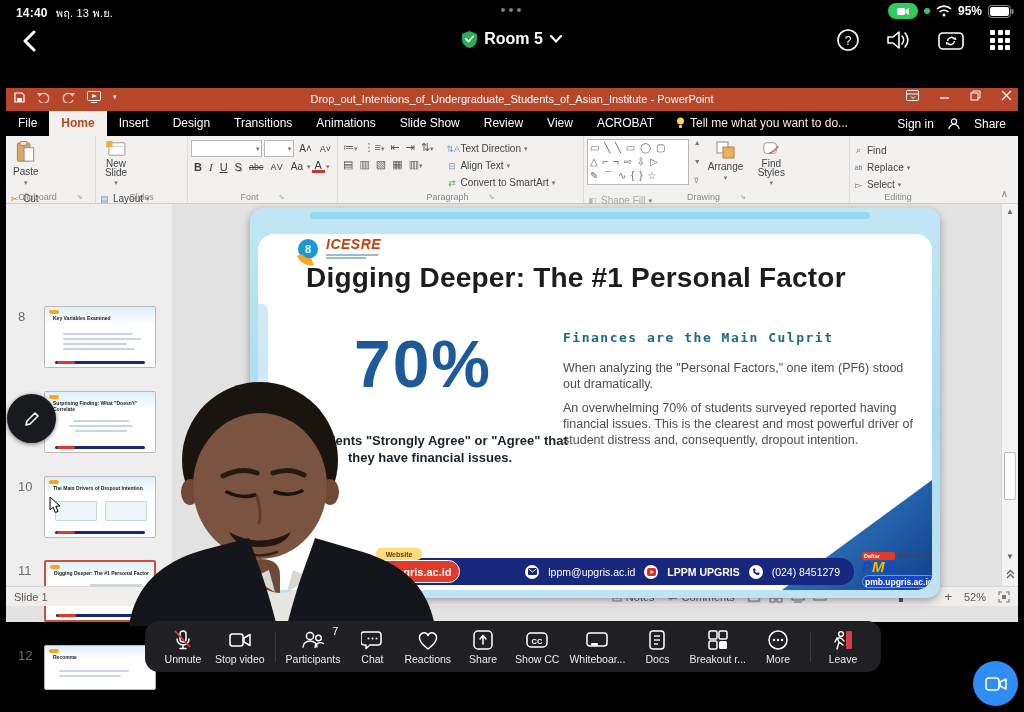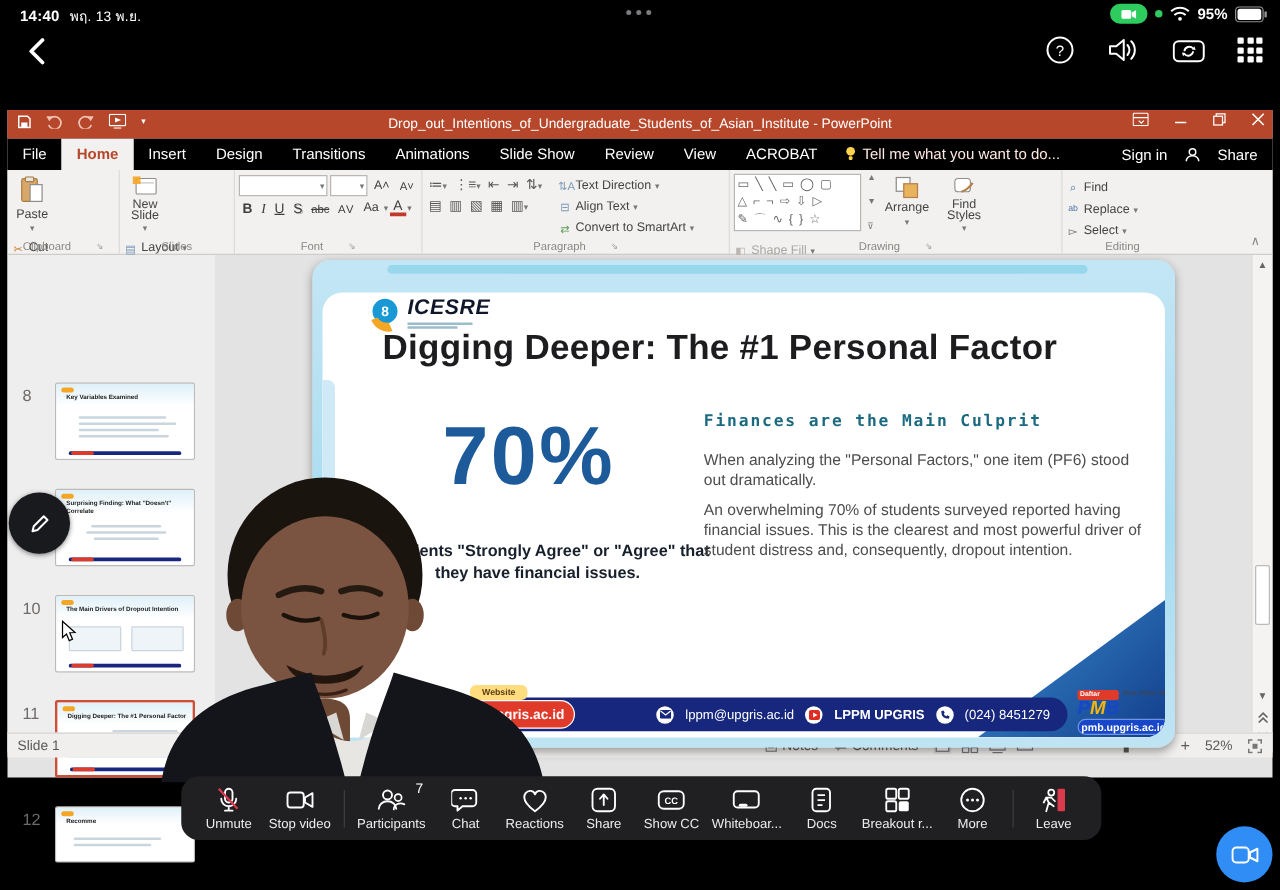--- a/index.html
+++ b/index.html
@@ -69,21 +69,21 @@
   #vscroll { position:absolute; right:0; top:116px; width:17px; height:398px; background:#f4f3f2; border-left:1px solid #dcdad8; font-size:8px; color:#666; text-align:center; }
   .vthumb { position:absolute; left:2px; width:12px; height:48px; background:#fff; border:1px solid #bbb; border-radius:2px; }
 
   #slide { left:250px; top:208px; width:690px; height:390px; border-radius:14px; background:linear-gradient(180deg,#c3e6f5 0%,#a9dcf1 55%,#bfe4f4 100%); box-shadow:0 3px 8px rgba(0,0,0,.35); }
   .slide-streak { position:absolute; left:60px; top:4px; width:560px; height:7px; background:#8fd4ea; border-radius:4px; opacity:.8; }
   #slide-panel { position:absolute; left:8px; top:26px; right:8px; bottom:8px; background:#fff; border-radius:16px; overflow:hidden; }
   .side-strip { position:absolute; left:0px; top:70px; width:10px; height:240px; background:#cfeaf6; border-radius:0 6px 6px 0; }
   .wedge { position:absolute; right:0; bottom:0; width:150px; height:110px; background:linear-gradient(135deg,#3b8fd0,#123e8c); clip-path:polygon(100% 0, 100% 100%, 0 100%); }
   .slide-title { position:absolute; left:48px; top:28px; font-size:28px; font-weight:600; color:#1d1d1f; letter-spacing:.2px; }
   .logo { position:absolute; left:36px; top:2px; display:flex; align-items:flex-start; gap:2px; }
-  .logo-text { font-size:17px; font-weight:bold; font-style:italic; color:#0f172a; letter-spacing:.5px; }
+  .logo-text { font-size:14px; font-weight:bold; font-style:italic; color:#c2410c; letter-spacing:.5px; }
   .logo-sub { width:52px; height:2px; background:#9bbccb; margin-top:2px; }
   .stat-big { position:absolute; left:0px; top:92px; width:330px; text-align:center; font-size:66px; font-weight:bold; color:#1d5a9a; letter-spacing:2px; }
   .stat-cap { position:absolute; left:22px; top:198px; width:300px; text-align:center; font-size:13px; font-weight:bold; color:#17202b; line-height:17px; }
   .rheading { position:absolute; left:305px; top:96px; font-family:"DejaVu Sans Mono",monospace; font-size:13px; font-weight:bold; color:#1b6a80; letter-spacing:1.5px; }
   .rpara1 { position:absolute; left:305px; top:126px; width:345px; font-size:12.5px; color:#4d4d4d; line-height:16px; }
   .rpara2 { position:absolute; left:305px; top:166px; width:352px; font-size:12.5px; color:#4d4d4d; line-height:16px; }
 
   
   .f-navy { position:absolute; left:108px; top:324px; width:488px; height:27px; background:#16277d; border-radius:14px; display:flex; align-items:center; justify-content:flex-end; gap:9px; padding-right:14px; color:#fff; font-size:10.5px; }
   .f-red { position:absolute; left:94px; top:326px; width:108px; height:23px; background:#e03a2a; border:1.5px solid #fff; border-radius:12px; color:#fff; font-size:11px; font-weight:bold; display:flex; align-items:center; justify-content:center; z-index:3; }
@@ -148,20 +148,30 @@
         <rect x="2" y="2" width="19" height="9" rx="2" fill="#fff"></rect>
         <rect x="23.5" y="4" width="2" height="5" rx="1" fill="#8e8e93"></rect>
       </svg>
   </div>
 </div>
 
 <div class="abs" id="navbar">
   <div class="back-btn">
     <svg width="13" height="22" viewBox="0 0 13 22">
         <polyline points="11,2 2,11 11,20" stroke="#fff" stroke-width="3" fill="none" stroke-linecap="round" stroke-linejoin="round"></polyline>
+      </svg>
+  </div>
+  <div class="room-wrap">
+    <svg width="15" height="17" viewBox="0 0 15 17">
+        <path d="M7.5,0 L15,3 V8 C15,13 11.5,16 7.5,17 C3.5,16 0,13 0,8 V3 Z" fill="#27b05a"></path>
+        <polyline points="4,8 6.5,10.5 11,5.5" stroke="#fff" stroke-width="1.8" fill="none" stroke-linecap="round" stroke-linejoin="round"></polyline>
+      </svg>
+    <span>Room 5</span>
+    <svg width="12" height="8" viewBox="0 0 12 8">
+        <polyline points="1,1 6,6.5 11,1" stroke="#fff" stroke-width="2" fill="none" stroke-linecap="round"></polyline>
       </svg>
   </div>
   <div class="nav-right">
     <svg width="24" height="24" viewBox="0 0 24 24">
         <circle cx="12" cy="12" r="10" stroke="#fff" stroke-width="1.6" fill="none"></circle>
         <text x="12" y="16.5" text-anchor="middle" font-size="12" fill="#fff" font-family="Liberation Sans,sans-serif">?</text>
       </svg>
     <svg width="26" height="24" viewBox="0 0 26 24">
         <polygon points="2,9 7,9 13,4 13,20 7,15 2,15" fill="none" stroke="#fff" stroke-width="1.6" stroke-linejoin="round"></polygon>
         <path d="M16,8 A6,6 0 0 1 16,16 M19,5 A10,10 0 0 1 19,19" stroke="#fff" stroke-width="1.6" fill="none" stroke-linecap="round"></path>

